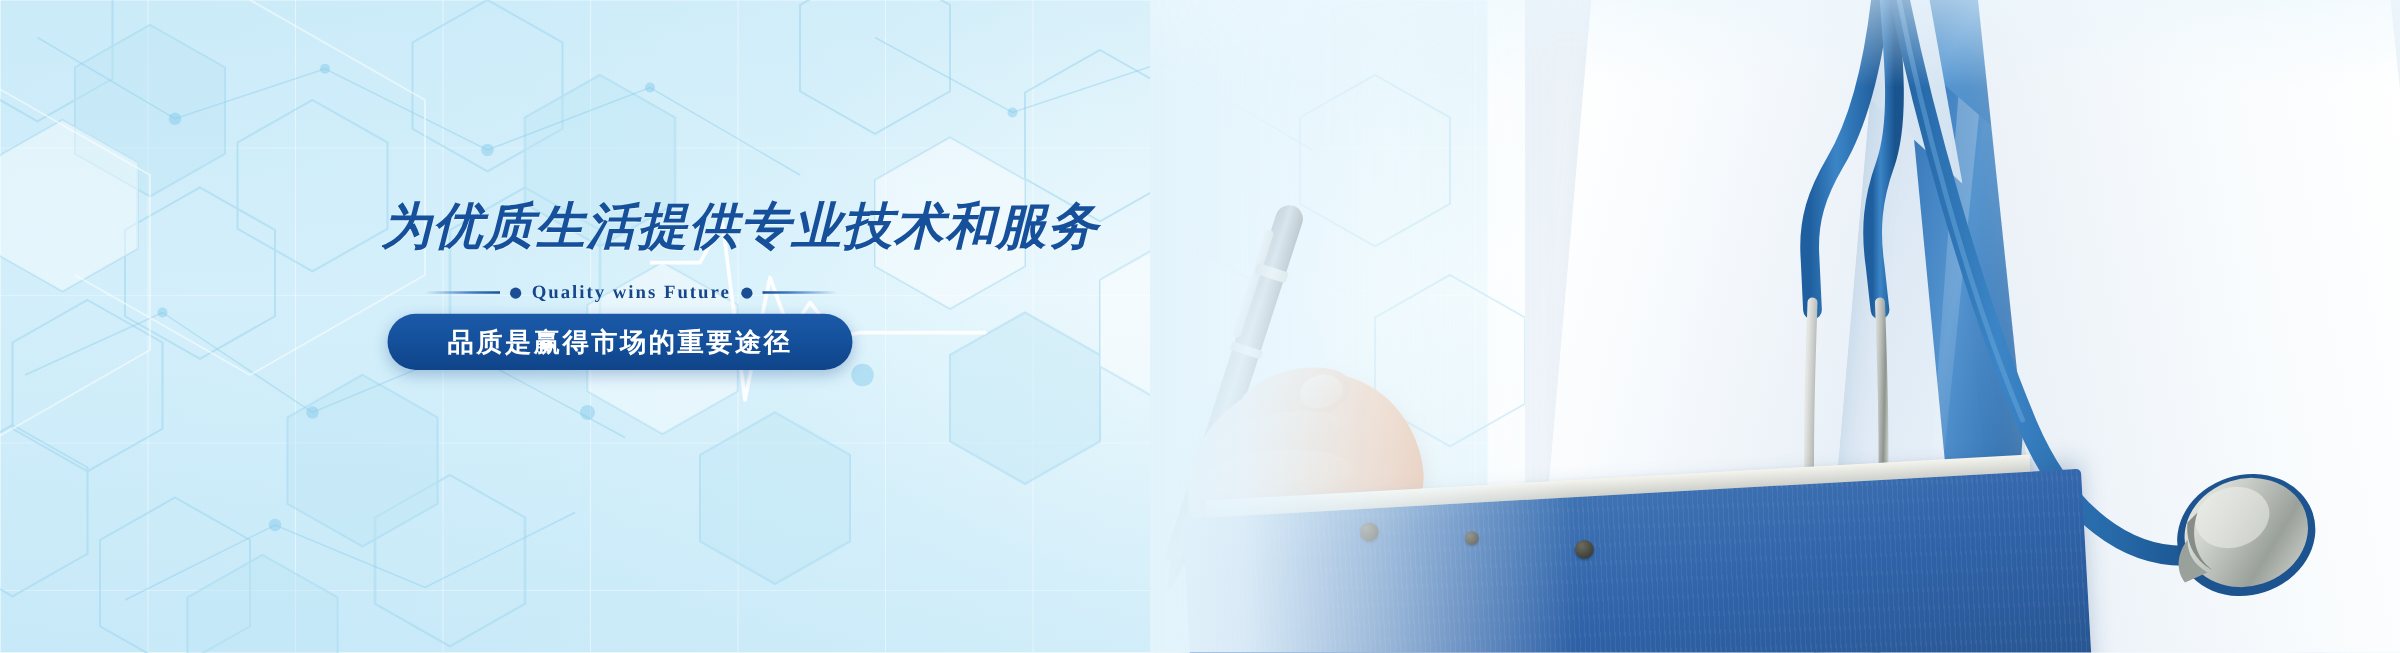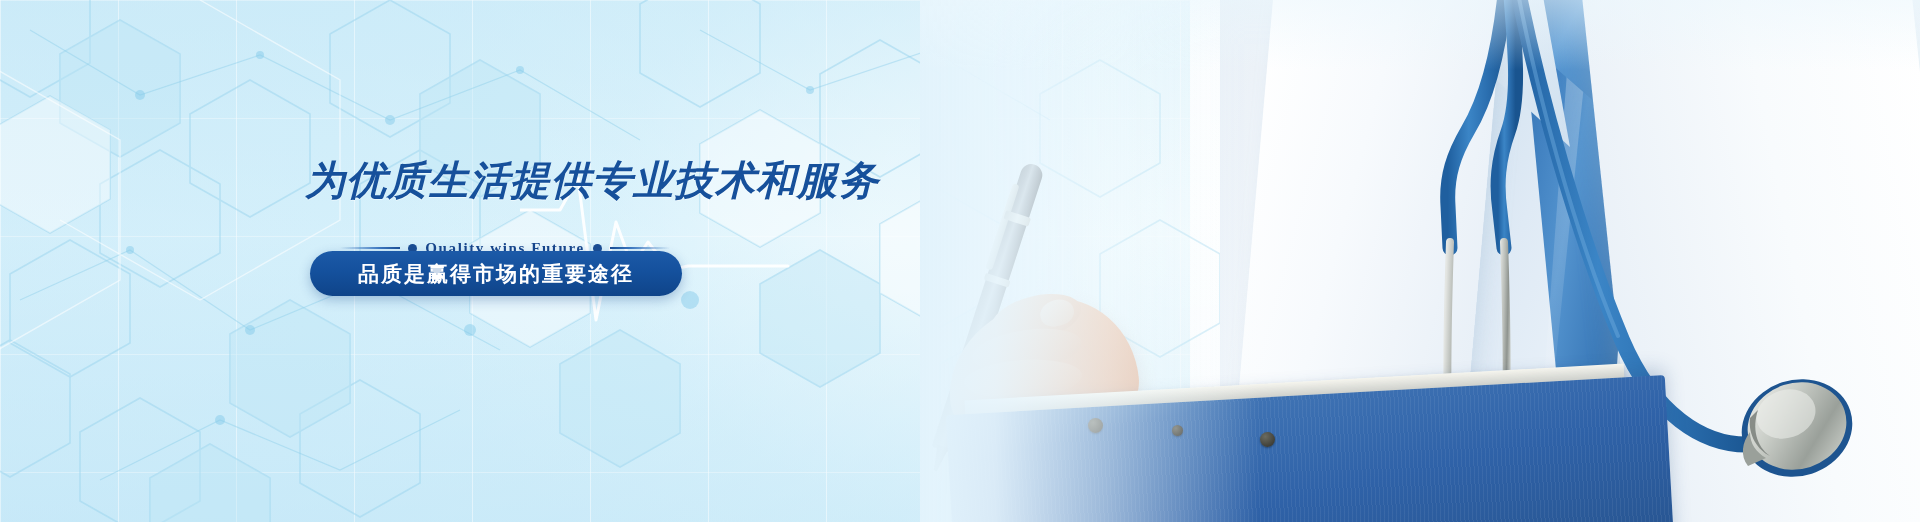--- a/index.html
+++ b/index.html
@@ -208,21 +208,21 @@
   .headline{
     position:absolute;left:305px;top:129px;
     font-family:"Liberation Sans",sans-serif;
     font-size:40px;font-weight:700;font-style:italic;
     letter-spacing:1px;
     color:#16509b;
     white-space:nowrap;
     text-shadow:0 1px 0 rgba(255,255,255,0.45);
   }
   .tagline-row{
-    position:absolute;left:340px;top:214px;
+    position:absolute;left:340px;top:200px;
     width:330px;height:20px;
     display:flex;align-items:center;gap:8px;
   }
   .tag-line-seg{
     flex:1;height:2px;
     background:linear-gradient(90deg,rgba(33,88,160,0) 0%,#3f7ac2 65%,#1c4f96 100%);
   }
   .tag-line-seg.right{
     background:linear-gradient(270deg,rgba(33,88,160,0) 0%,#3f7ac2 65%,#1c4f96 100%);
   }

